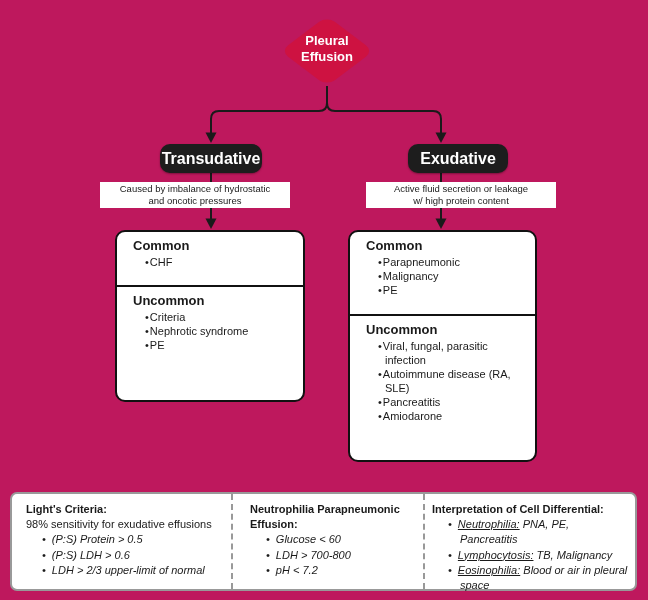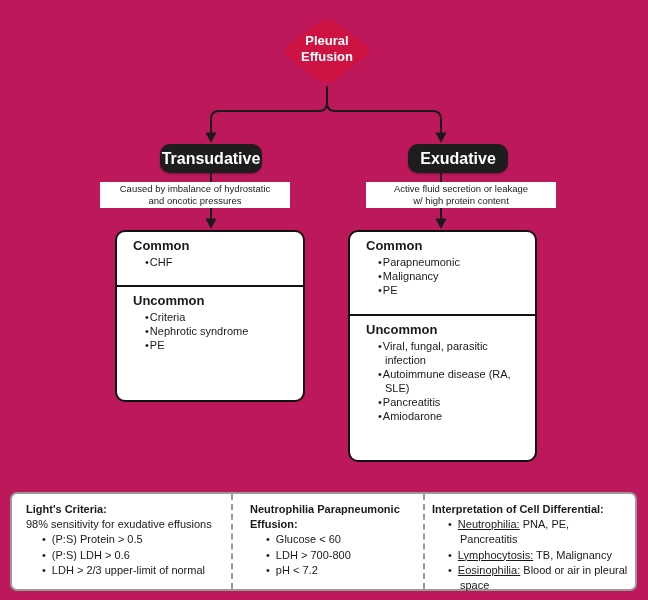--- a/index.html
+++ b/index.html
@@ -72,21 +72,21 @@
     left:10px; top:492px; width:627px; height:99px;
     border:2px solid #999999; border-radius:7px;
     background:#ffffff;
     display:flex; flex-direction:row;
   }
   .fcol { padding:8px 6px 4px 14px; font-size:11px; line-height:1.38; }
   .fcol-1 { width:219px; }
   .fcol-2 { width:192px; border-left:2px dashed #999999; padding-left:17px; }
   .fcol-3 { flex:1; border-left:2px dashed #999999; padding-left:7px; }
   .f-h { font-weight:bold; }
-  .fcol ul { list-style:none; margin:0; padding-left:28px; }
+  .fcol ul { list-style:none; margin:0; padding-left:28px;font-style:italic; }
   .fcol li { padding-left:0; text-indent:-12px; }
   .fcol li::before { content:"\2022"; margin-right:6px; }
   .u { text-decoration:underline; }
 </style>
 </head>
 <body>
 
 <div class="canvas">
 
   <svg class="layer-svg" width="648" height="600" viewBox="0 0 648 600">

